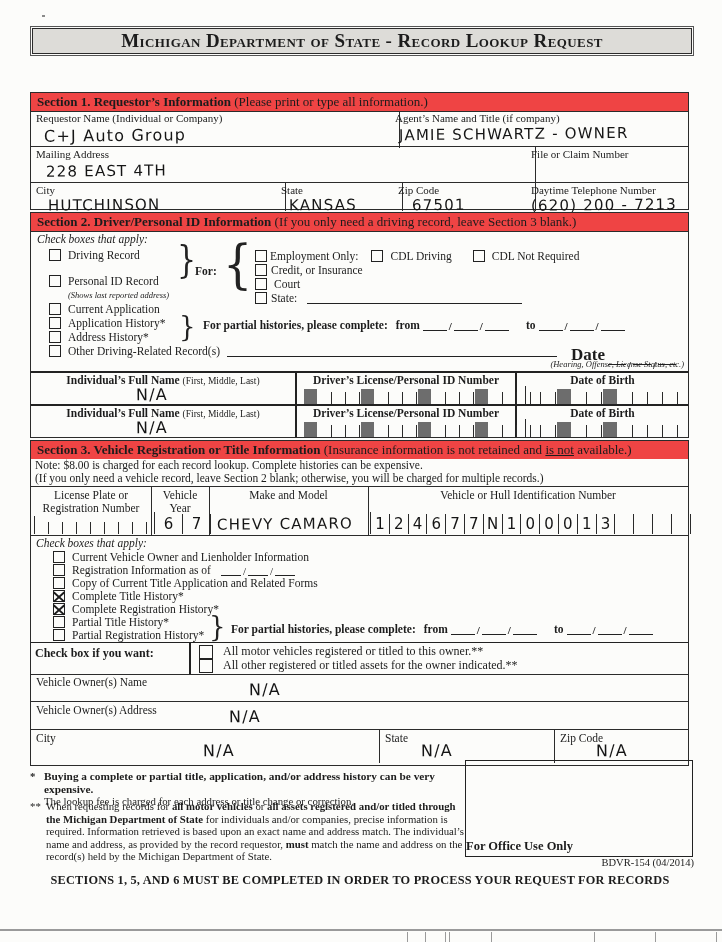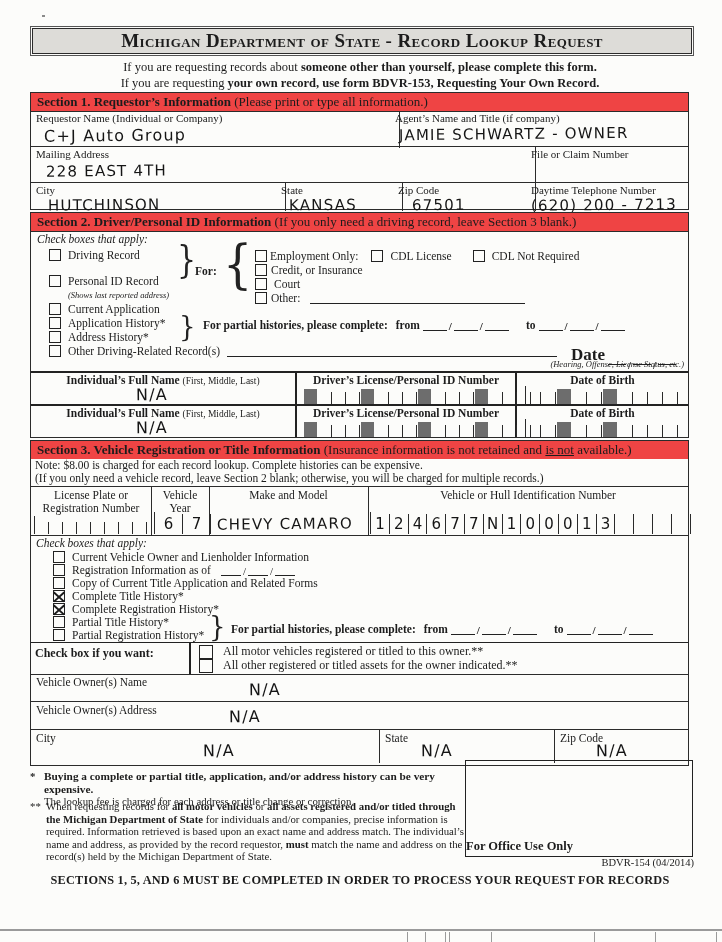--- a/index.html
+++ b/index.html
@@ -43,28 +43,20 @@
 <div class="page">
 
   <div class="abs" style="left:42px;top:15px;width:3px;height:2px;background:#8a8a8a;"></div>
 
   <div class="abs" style="left:30px;top:26px;width:660px;border:1px solid #555;padding:1px;">
     <div style="border:1.5px solid #2b2b2b;background:#dddcd8;text-align:center;">
       <span style="font-variant:small-caps;font-weight:bold;font-size:19px;line-height:24px;letter-spacing:0.4px;">Michigan Department of State - Record Lookup Request</span>
     </div>
   </div>
 
-  <div class="abs" style="left:30px;top:60px;width:660px;text-align:center;font-size:12.5px;line-height:15.5px;">
-    <div>
-      <span>If you are requesting records about </span><b>someone other than yourself, please complete this form.</b>
-    </div>
-    <div>
-      <span>If you are requesting </span><b>your own record, use form BDVR-153, Requesting Your Own Record.</b>
-    </div>
-  </div>
 
   <div class="abs bx" style="left:30px;top:92px;width:657px;height:116px;">
     <div class="hdrbar">
       <b>Section 1.  Requestor’s Information</b><span> (Please print or type all information.)</span>
     </div>
 
     <div class="abs" style="left:0;top:18px;width:657px;height:35px;border-bottom:1px solid #2b2b2b;">
       <div class="abs" style="left:0;top:0;width:358px;height:35px;border-right:1px solid #2b2b2b;padding:1px 5px;">
         <div class="lbl">Requestor Name (Individual or Company)</div>
         <span class="hw" style="margin:2px 0 0 8px;font-size:16px;">C+J Auto Group</span>
@@ -142,35 +134,35 @@
     </div>
 
     <span class="brace brace-close" style="left:146px;top:28px;font-size:30px;transform:scaleY(1.25);"></span>
     <div class="abs" style="left:164px;top:52px;font-size:11.5px;font-weight:bold;">For:</div>
     <span class="brace brace-open" style="left:192px;top:24px;font-size:46px;transform:scaleY(1.15);"></span>
 
     <div class="abs cbrow" style="left:224px;top:37px;gap:3px;">
       <span class="cb"></span>
       <span>Employment Only:</span>
       <span class="cb" style="margin-left:10px;"></span>
-      <span style="margin-left:4px;">CDL License</span>
+      <span style="margin-left:4px;">CDL Driving</span>
       <span class="cb" style="margin-left:18px;"></span>
       <span style="margin-left:4px;">CDL Not Required</span>
     </div>
     <div class="abs cbrow" style="left:224px;top:51px;gap:4px;">
       <span class="cb"></span>
       <span>Credit, or Insurance</span>
     </div>
     <div class="abs cbrow" style="left:224px;top:65px;">
       <span class="cb"></span>
       <span>Court</span>
     </div>
     <div class="abs cbrow" style="left:224px;top:79px;gap:4px;">
       <span class="cb"></span>
-      <span>Other:</span>
+      <span>State:</span>
       <span class="blank" style="width:215px;margin-left:6px;"></span>
     </div>
 
     <span class="brace brace-close" style="left:148px;top:98px;font-size:26px;transform:scaleY(1.1);"></span>
     <div class="abs" style="left:172px;top:106px;font-size:11.5px;font-weight:bold;display:flex;align-items:flex-end;">
       <span>For partial histories, please complete:</span>
       <span style="margin-left:8px;">from</span>
       <span class="db">
           <i></i>
           <i class="sl"></i>

